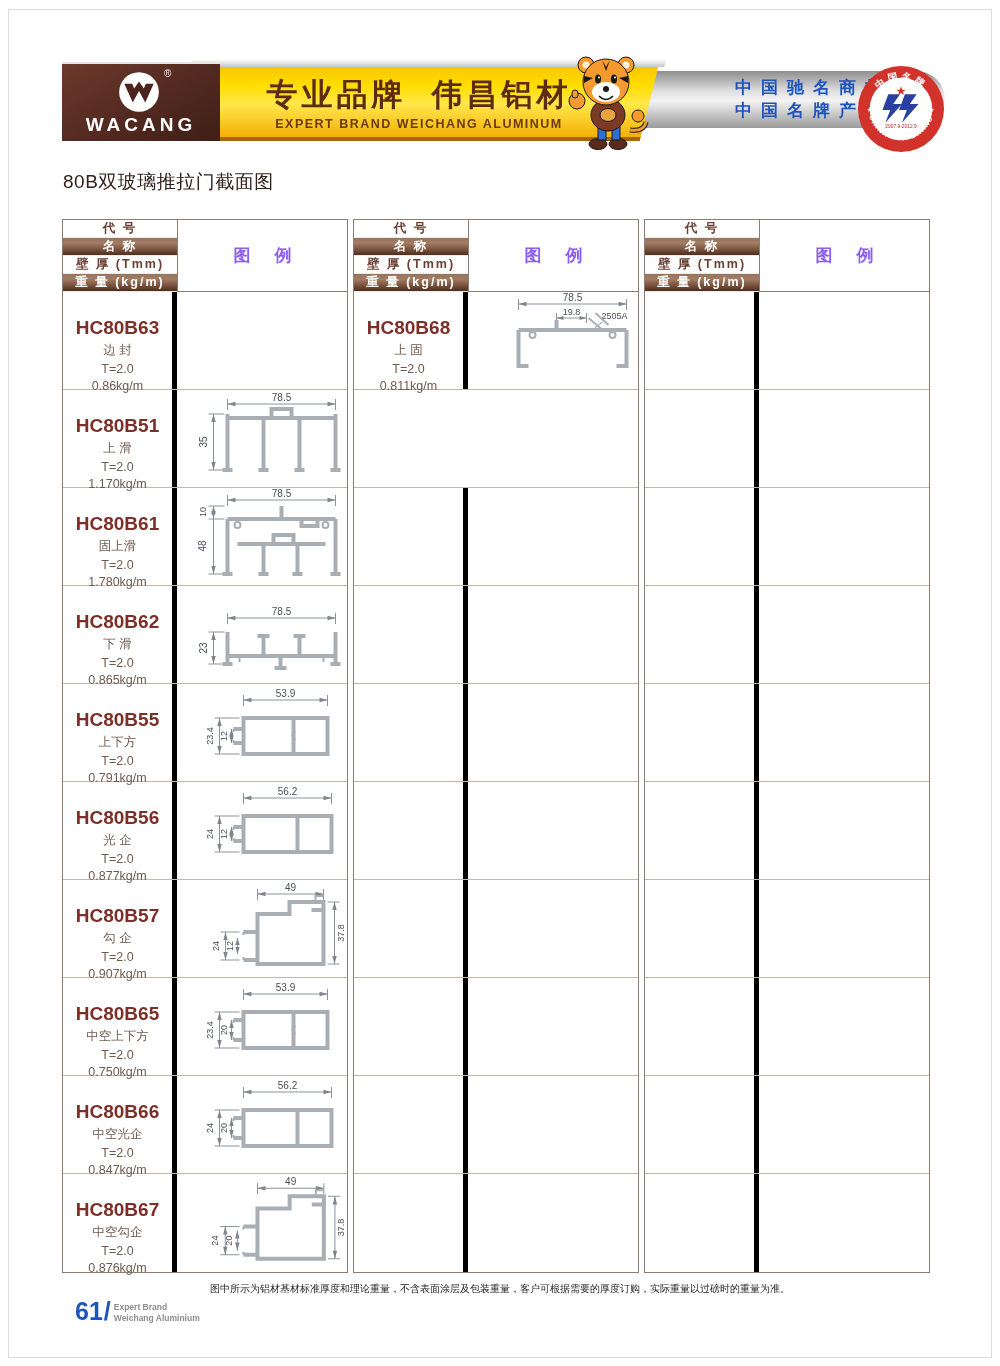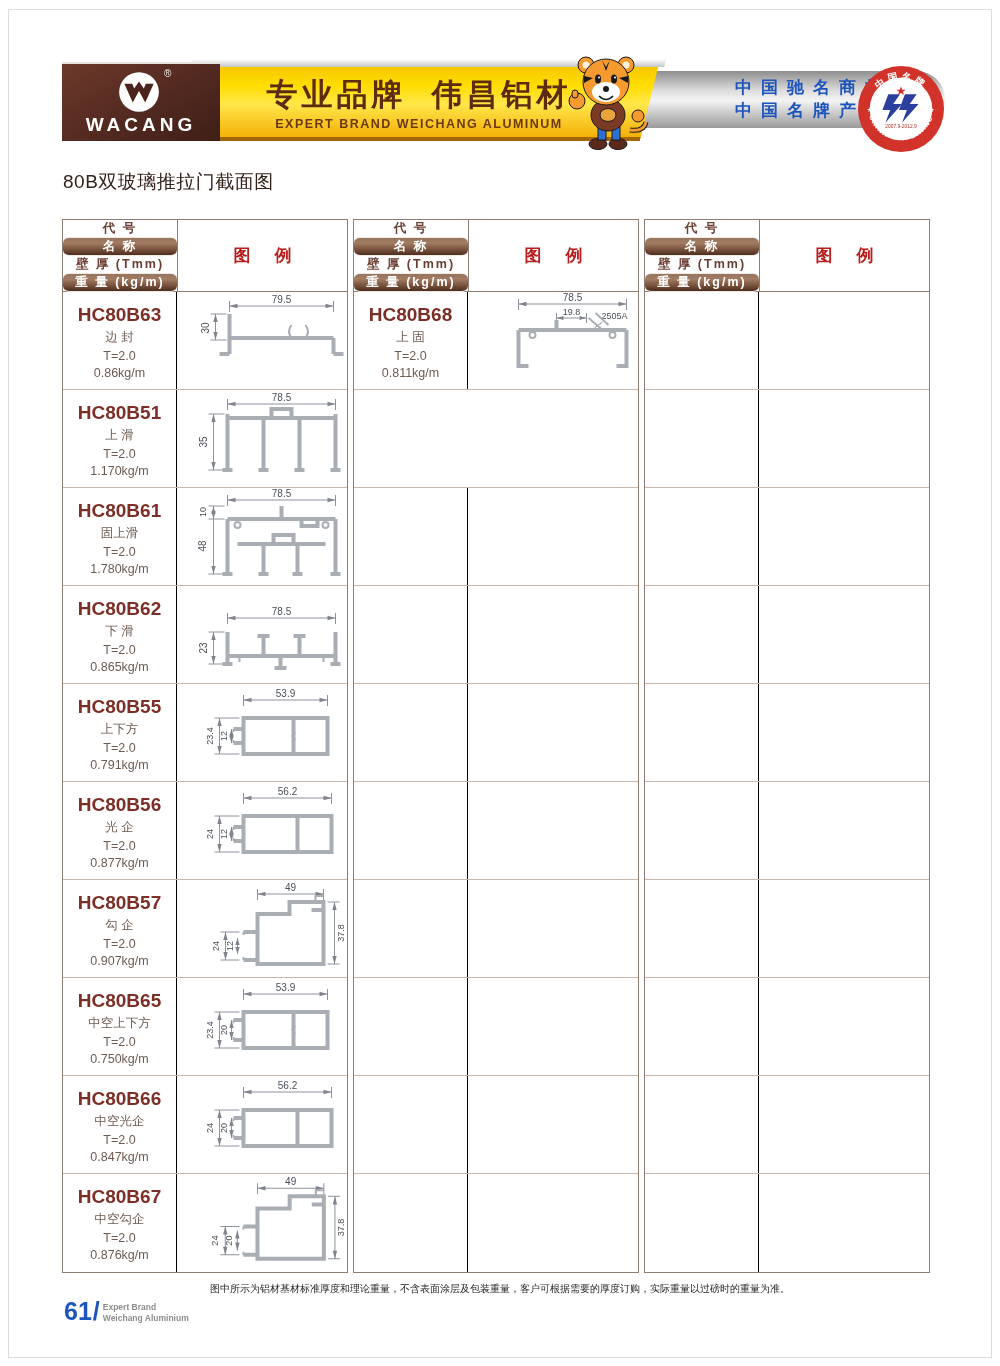--- a/index.html
+++ b/index.html
@@ -39,44 +39,44 @@
               color:#33211a;letter-spacing:0.5px;}
 
   
   .ptable{position:absolute;left:62px;top:203px;width:868px;display:flex;gap:5px;margin-top:16px;}
   .tgroup{flex:1;border:1px solid #8f7d73;background:#fff;}
   .ghead{display:flex;height:71px;border-bottom:1px solid #8f7d73;}
   .hlabels{width:114px;border-right:1px solid #8f7d73;display:flex;flex-direction:column;}
   .hband{flex:1;display:flex;align-items:center;justify-content:center;
          font-size:12.5px;font-weight:bold;letter-spacing:2px;}
   .hband.dark{background:linear-gradient(180deg,#95745e 0%,#a37c63 30%,#6b4632 78%,#4e2e1f 100%);
-              color:#fff;border-top:1px solid #efe9e3;border-bottom:1px solid #efe9e3;border-radius:6px;}
+              color:#fff;border-top:1px solid #efe9e3;border-bottom:1px solid #efe9e3;}
   .hband.light{color:#6b4034;}
   .hdiagram{flex:1;display:flex;align-items:center;justify-content:center;
-            font-size:17px;font-weight:bold;color:#b91c1c;letter-spacing:24px;text-indent:24px;}
+            font-size:17px;font-weight:bold;color:#8b5cf6;letter-spacing:24px;text-indent:24px;}
   .grow{display:flex;height:98px;border-bottom:1px solid #c9b6ab;box-sizing:border-box;}
   .grow:last-child{border-bottom:none;}
-  .lcell{width:114px;border-right:1px solid #000000;text-align:center;padding-top:12px;
+  .lcell{width:114px;border-right:5px solid #000000;text-align:center;padding-top:25px;
          box-sizing:border-box;}
   .code{font-size:19px;font-weight:bold;color:#7d2f27;letter-spacing:0;}
   .meta{font-size:12.5px;color:#6d5b50;margin-top:3px;white-space:pre;}
   .dcell{flex:1;position:relative;}
   .dcell svg{position:absolute;left:0;top:0;width:100%;height:100%;}
 
   
   .dim{stroke:#8d929b;stroke-width:1;fill:none;}
   .ah{fill:#80858d;stroke:none;}
   .dt{fill:#4a4f57;font-size:10px;}
   .dt9{fill:#4a4f57;font-size:9px;}
   .pf{stroke:#a9aeb5;stroke-width:4;fill:none;}
   .pf2{stroke:#a9aeb5;stroke-width:2;fill:none;}
 
   .footnote{position:absolute;left:70px;top:1282px;width:860px;text-align:center;
             font-size:10px;color:#1e1e1e;}
-  .pagefoot{position:absolute;left:64px;top:1299px;display:flex;align-items:flex-start;}
+  .pagefoot{position:absolute;left:75px;top:1299px;display:flex;align-items:flex-start;}
   .pnum,.pslash{font-size:25px;font-weight:bold;color:#1d55bd;line-height:1;}
   .pslash{margin:0 3px 0 1px;}
   .pbrand{font-size:8.5px;color:#8d8d8d;line-height:1.35;padding-top:3px;font-weight:bold;}
 </style>
 </head>
 <body>
 
 <div class="frame"></div>
 
 <div class="header">
@@ -158,33 +158,20 @@
       <div class="hdiagram">图例</div>
     </div>
 
     <div class="grow">
       <div class="lcell">
         <div class="code">HC80B63</div>
         <div class="meta">边 封</div>
         <div class="meta">T=2.0</div>
         <div class="meta">0.86kg/m</div>
       </div>
-      <div class="dcell">
-        <svg viewBox="0 0 169 97">
-          <path class="dim" d="M52,14 H156 M52,9 V20 M156,9 V20 M38,22 V48 M33,22 H49 M33,48 H49"></path>
-          <polygon class="ah" points="52,14 60,11.8 60,16.2"></polygon>
-            <polygon class="ah" points="156,14 148,11.8 148,16.2"></polygon>
-          <polygon class="ah" points="38,22 35.8,30 40.2,30"></polygon>
-            <polygon class="ah" points="38,48 35.8,40 40.2,40"></polygon>
-          <text class="dt" x="104" y="11" text-anchor="middle">79.5</text>
-          <text class="dt" x="31" y="36" text-anchor="middle" transform="rotate(-90 31 36)">30</text>
-          <path class="pf" d="M52,22 V62 M52,62 H42 M52,46 H156 M156,46 V62 M156,62 H166"></path>
-          <path class="pf2" d="M114,33 q-5,6.5 0,13 M128,33 q5,6.5 0,13"></path>
-        </svg>
-      </div>
     </div>
 
     <div class="grow">
       <div class="lcell">
         <div class="code">HC80B51</div>
         <div class="meta">上 滑</div>
         <div class="meta">T=2.0</div>
         <div class="meta">1.170kg/m</div>
       </div>
       <div class="dcell">

